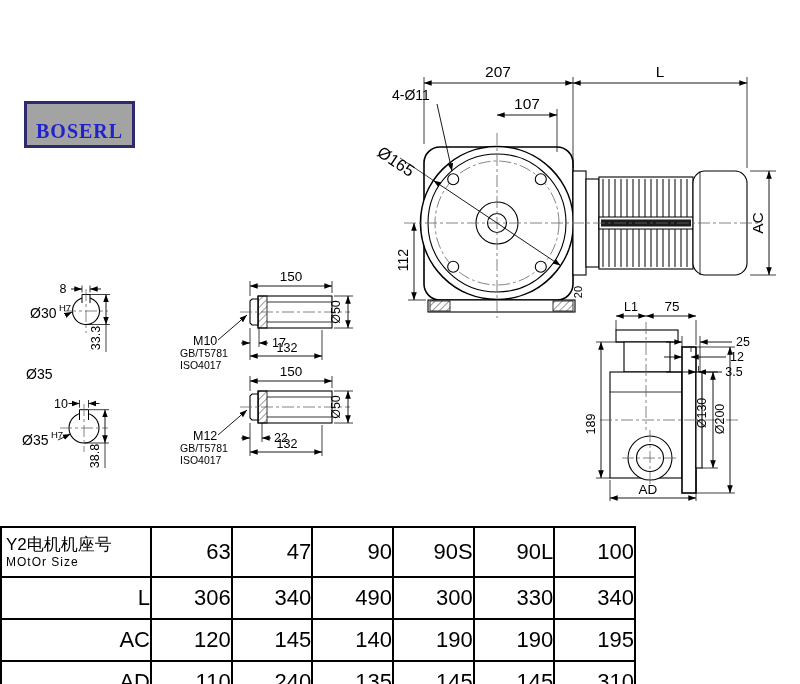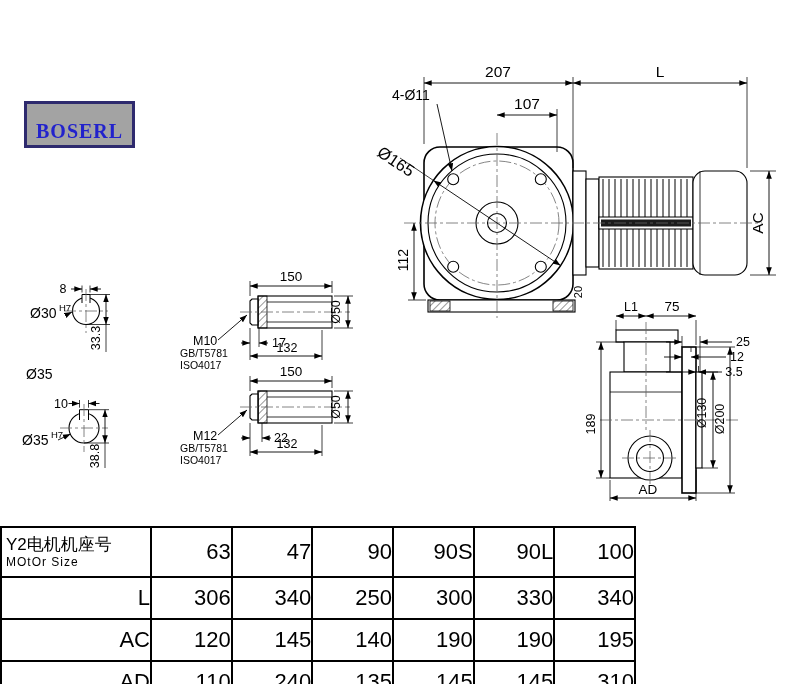--- a/index.html
+++ b/index.html
@@ -301,21 +301,21 @@
         <td>47</td>
         <td>90</td>
         <td>90S</td>
         <td>90L</td>
         <td>100</td>
       </tr>
       <tr>
         <td class="rowlab">L</td>
         <td>306</td>
         <td>340</td>
-        <td>250</td>
+        <td>490</td>
         <td>300</td>
         <td>330</td>
         <td>340</td>
       </tr>
       <tr>
         <td class="rowlab">AC</td>
         <td>120</td>
         <td>145</td>
         <td>140</td>
         <td>190</td>

